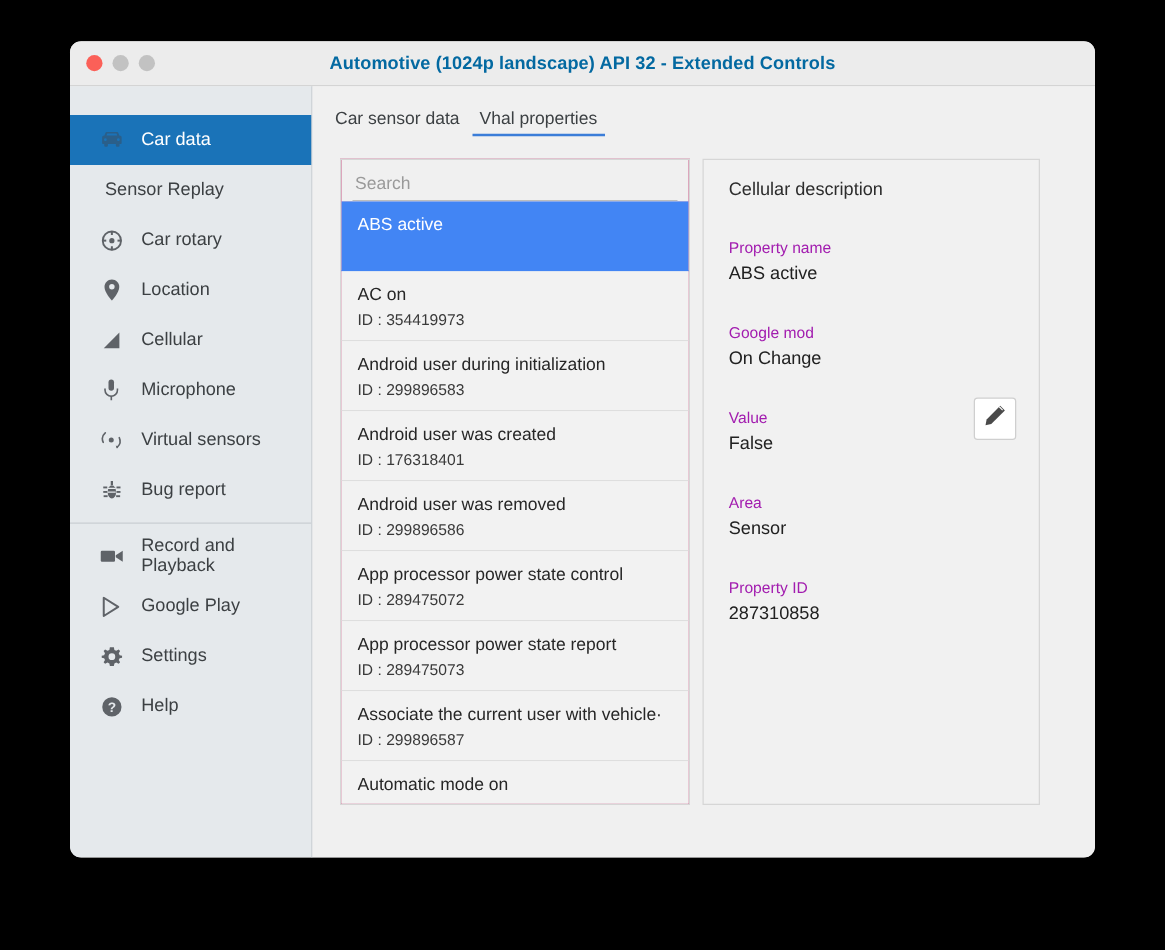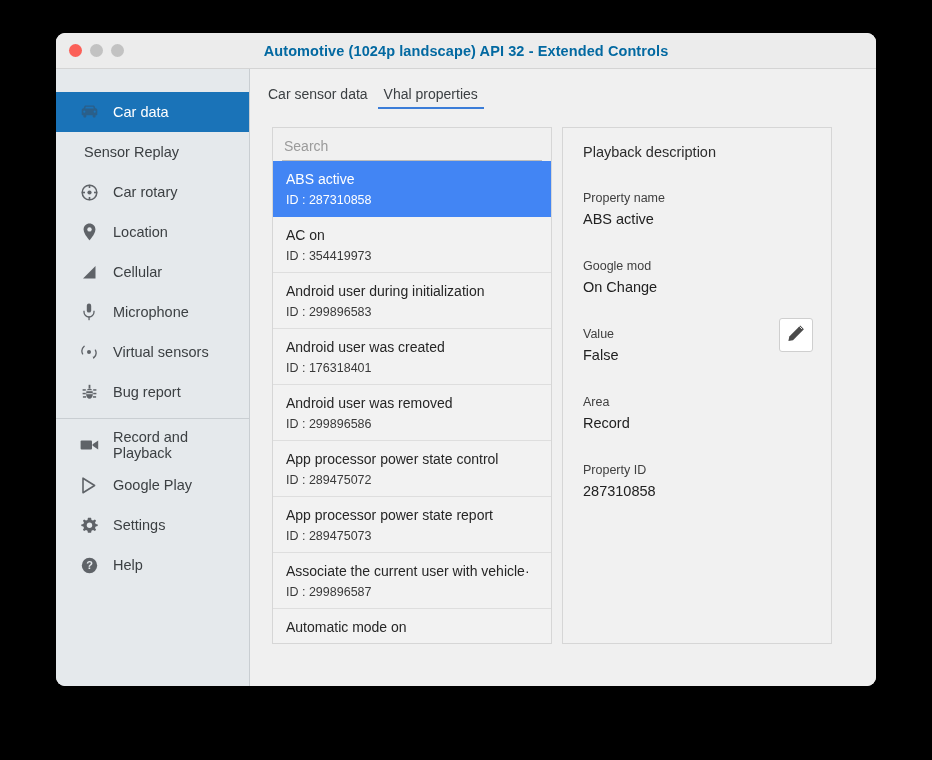--- a/index.html
+++ b/index.html
@@ -197,21 +197,21 @@
     padding: 16px 20px 0 20px;
   }
   #detail-title {
     font-size: 14.5px;
     color: #2c2c2c;
     margin-bottom: 30px;
   }
   .field { margin-bottom: 28px; }
   .field .flabel {
     font-size: 12.5px;
-    color: #404040;
+    color: #a21caf;
     line-height: 17px;
   }
   .field .fvalue {
     font-size: 14.5px;
     color: #212121;
     line-height: 22px;
     margin-top: 1px;
   }
   #edit-btn {
     position: absolute;
@@ -386,21 +386,20 @@
       <div id="panels">
 
         <div id="listpanel">
           <div id="searchwrap">
             <input id="search" type="text" placeholder="Search" style="">
           </div>
           <div id="proplist">
 
             <div class="prop-row selected">
               <div class="pname">ABS active</div>
-              <div class="pid"><span>ID : </span><span>287310858</span></div>
             </div>
 
             <div class="prop-row">
               <div class="pname">AC on</div>
               <div class="pid"><span>ID : </span><span>354419973</span></div>
             </div>
 
             <div class="prop-row">
               <div class="pname">Android user during initialization</div>
               <div class="pid"><span>ID : </span><span>299896583</span></div>
@@ -433,40 +432,40 @@
 
             <div class="prop-row">
               <div class="pname">Automatic mode on</div>
               <div class="pid"><span>ID : </span><span>354419978</span></div>
             </div>
 
           </div>
         </div>
 
         <div id="detailpanel">
-          <div id="detail-title">Playback description</div>
+          <div id="detail-title">Cellular description</div>
 
           <div class="field">
             <div class="flabel">Property name</div>
             <div class="fvalue">ABS active</div>
           </div>
 
           <div class="field">
             <div class="flabel">Google mod</div>
             <div class="fvalue">On Change</div>
           </div>
 
           <div class="field">
             <div class="flabel">Value</div>
             <div class="fvalue">False</div>
           </div>
 
           <div class="field">
             <div class="flabel">Area</div>
-            <div class="fvalue">Record</div>
+            <div class="fvalue">Sensor</div>
           </div>
 
           <div class="field">
             <div class="flabel">Property ID</div>
             <div class="fvalue">287310858</div>
           </div>
 
           <div id="edit-btn">
             <span>
               <svg width="19" height="19" viewBox="0 0 19 19">

